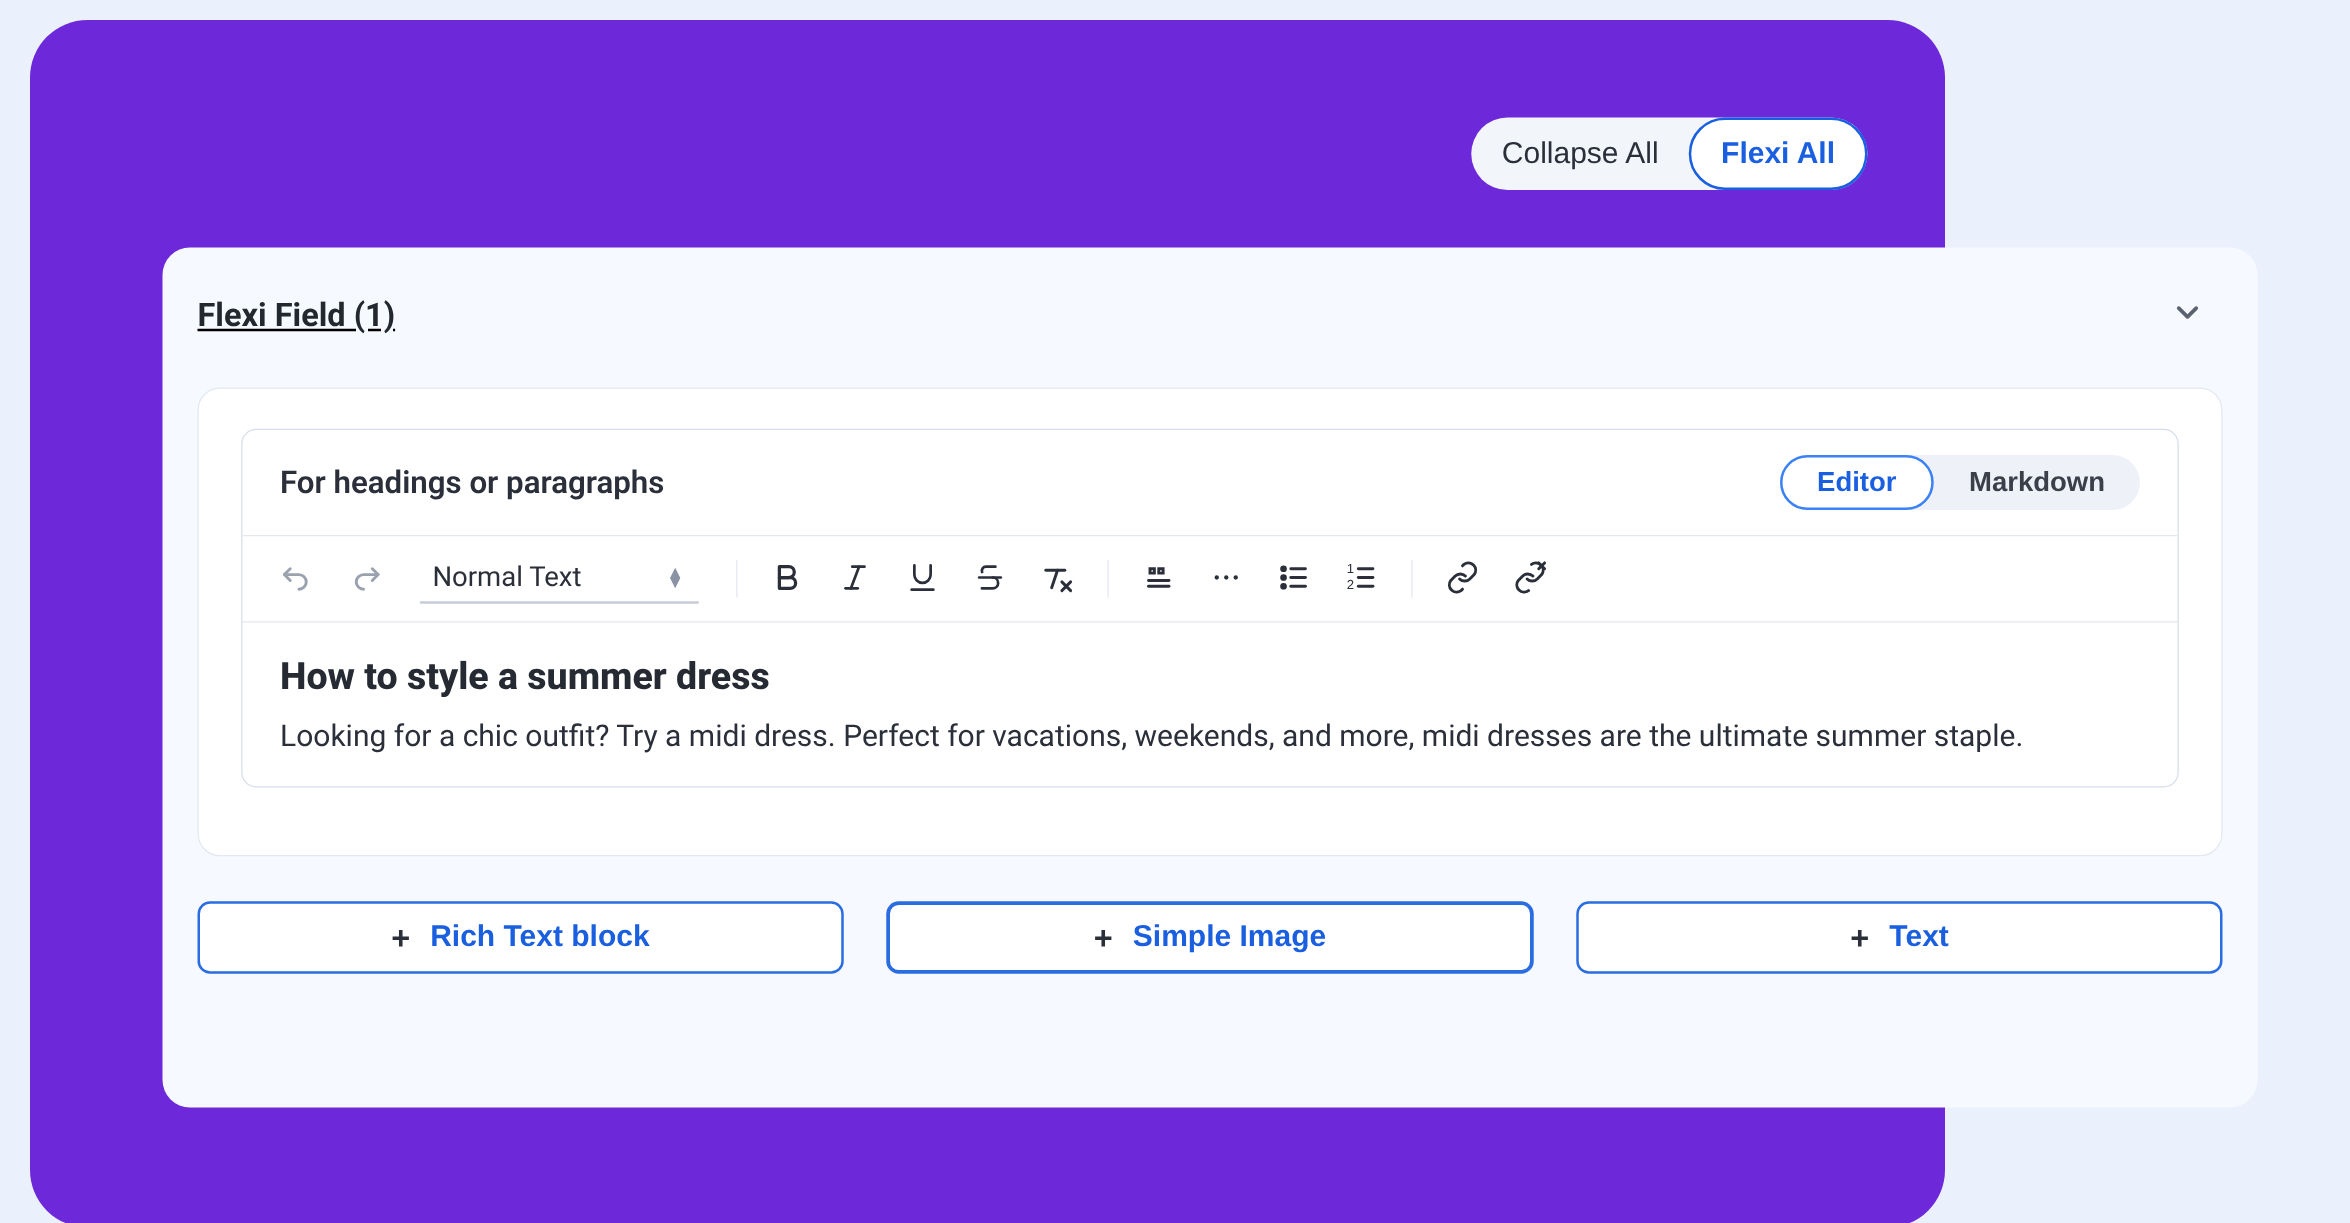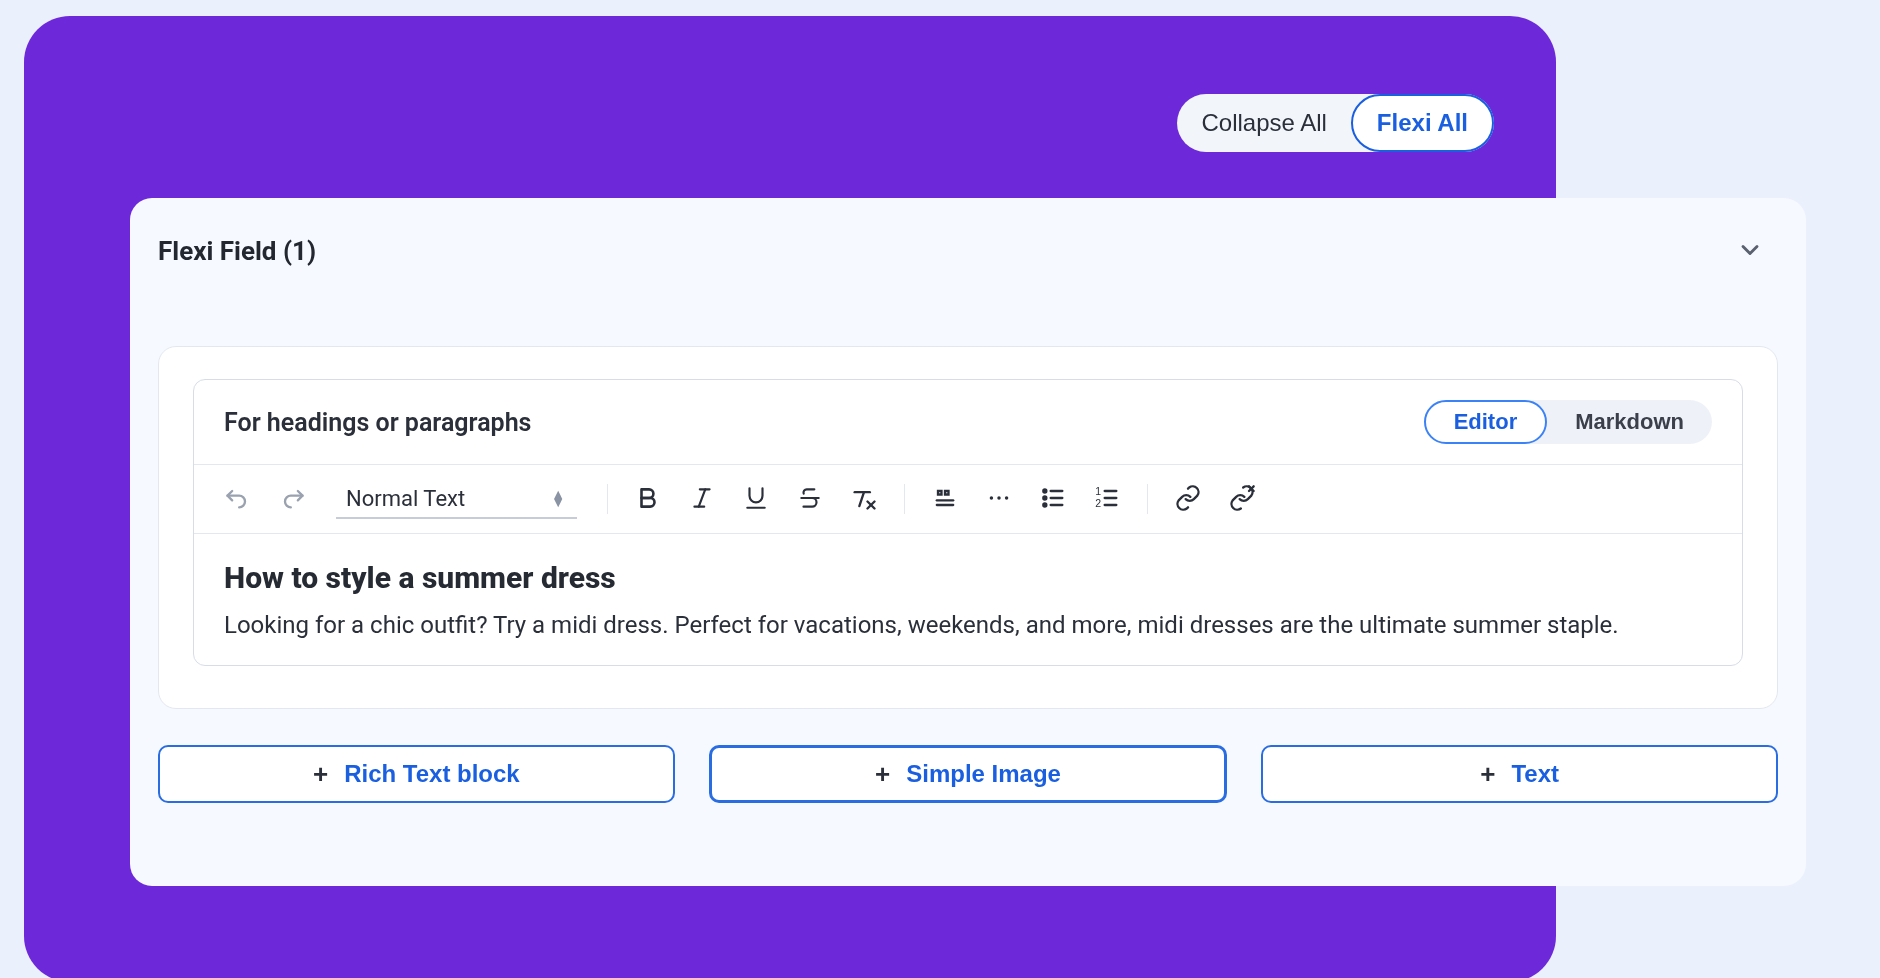--- a/index.html
+++ b/index.html
@@ -55,38 +55,39 @@
     position: absolute;
     left: 106px;
     top: 182px;
     width: 1676px;
     height: 688px;
     background: #f6f9ff;
     border-radius: 22px;
   }
   .flexi-header {
     display: flex;
-    align-items: flex-start;
+    align-items: flex-end;
     justify-content: space-between;
     padding: 38px 42px 0 28px;
+    text-decoration: underline;
   }
   .flexi-title {
     font-size: 26px;
     font-weight: 700;
     color: #23272f;
   }
   .chevron {
     color: #5a6270;
   }
   .editor-card {
-    margin: 78px 28px 0 28px;
+    margin: 42px 28px 0 28px;
     background: #ffffff;
     border: 1px solid #e3e8f0;
     border-radius: 18px;
-    padding: 32px 34px 42px 34px;
+    padding: 32px 34px 54px 34px;
   }
   .inner-box {
     border: 1px solid #d6dde9;
     border-radius: 12px;
     overflow: hidden;
   }
   .desc-row {
     display: flex;
     align-items: center;
     justify-content: space-between;
@@ -137,21 +138,21 @@
     display: flex;
     align-items: center;
     justify-content: center;
     width: 40px;
     height: 40px;
   }
   .format-select {
     position: relative;
     display: flex;
     align-items: center;
-    gap: 86px;
+    gap: 68px;
     font-size: 22px;
     color: #2a2f3a;
     padding: 6px 12px 6px 10px;
     border-bottom: 2px solid #c6cdd8;
     margin: 0 10px;
     cursor: pointer;
   }
   .select-arrows {
     font-size: 14px;
     color: #8a93a3;

